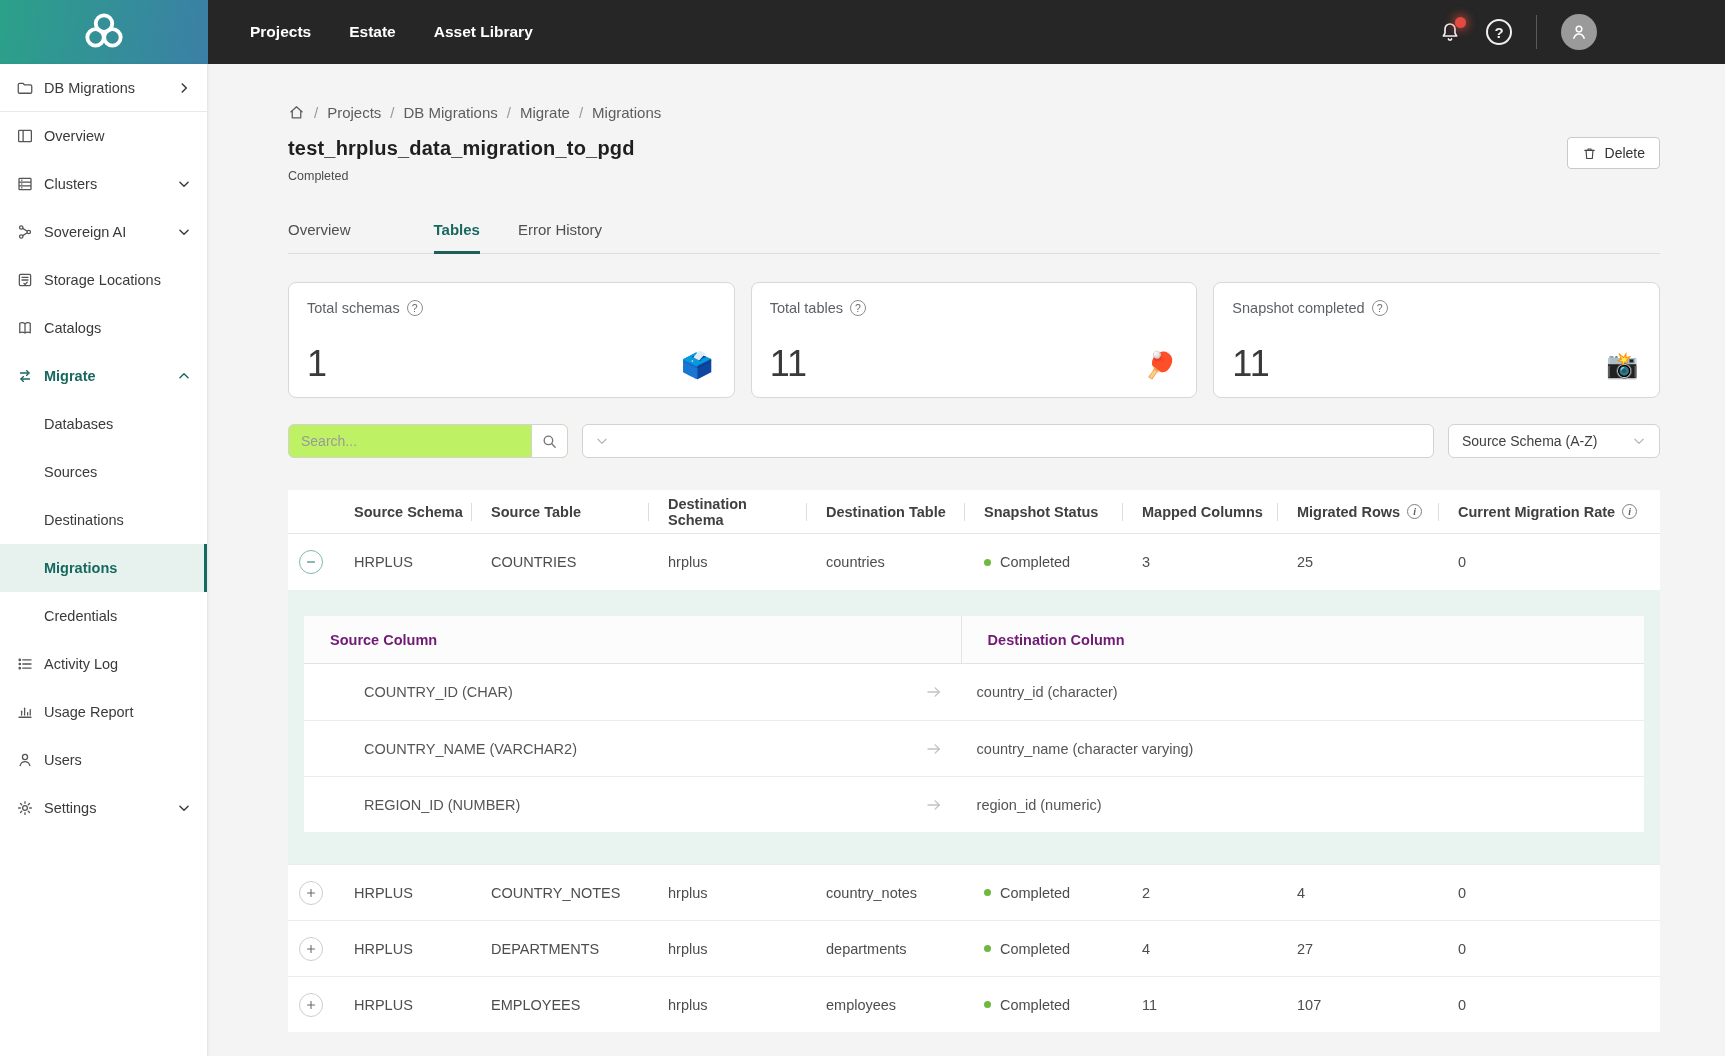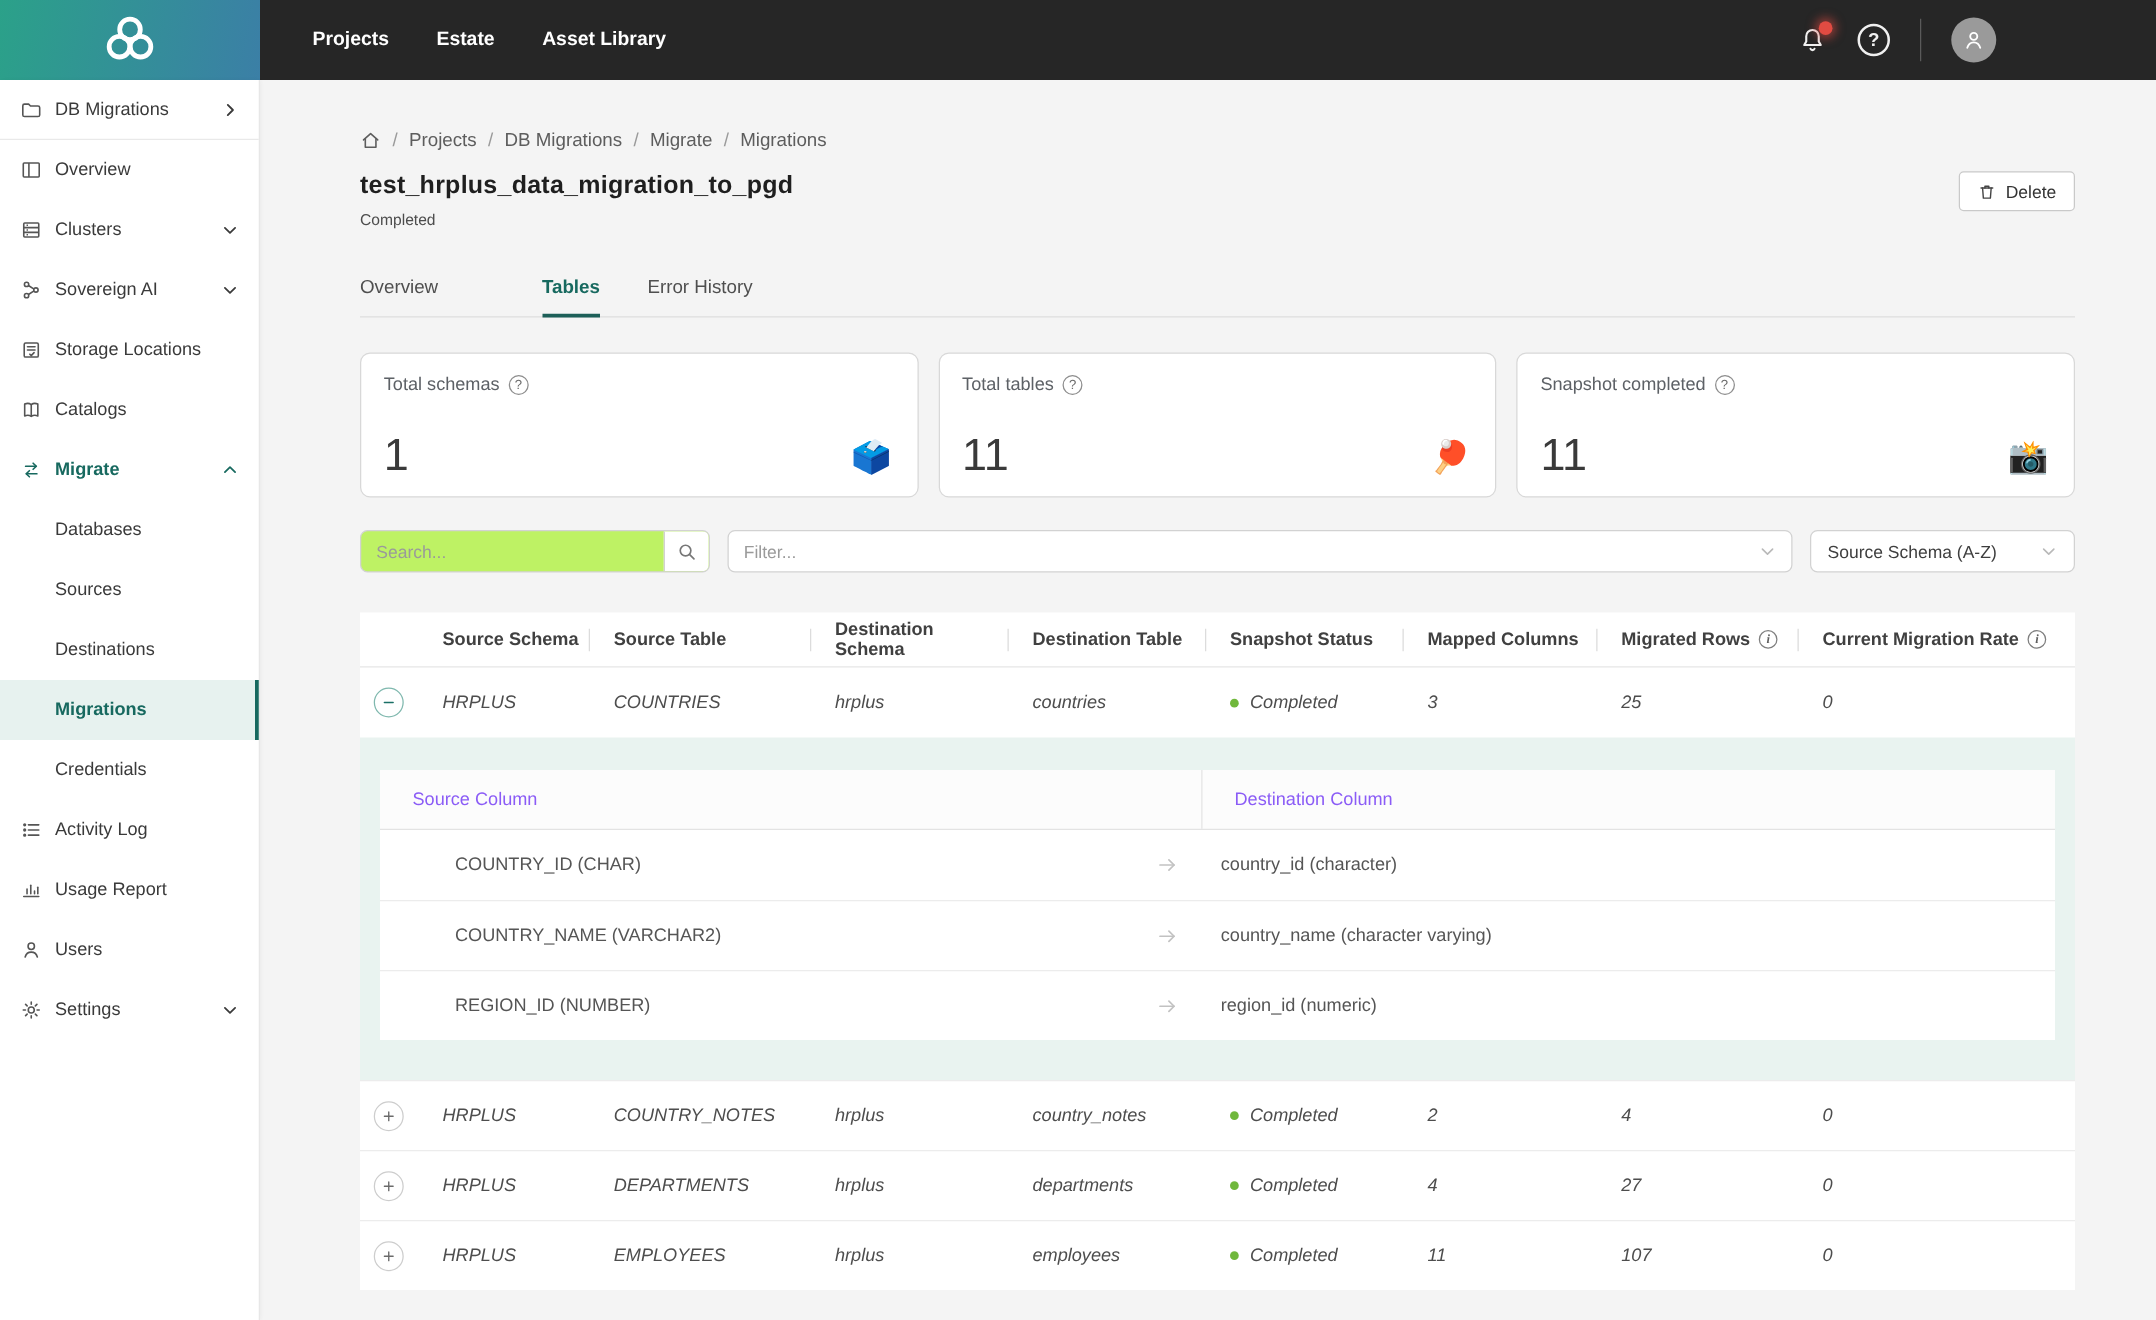--- a/index.html
+++ b/index.html
@@ -74,34 +74,34 @@
 
   
   .tbl { margin-top:32px; background:#fff; margin-right:0; }
   .tbl-grid { display:grid; grid-template-columns:46px 137px 177px 158px 158px 158px 155px 161px minmax(0,1fr); align-items:center; }
   .thead { height:44px; border-bottom:1px solid #e6e6e6; }
   .th { font-size:14.5px; font-weight:600; color:#404040; padding-left:20px; position:relative; display:flex; align-items:center; gap:7px; height:100%; }
   .th.sep::before { content:""; position:absolute; left:0; top:13px; height:18px; width:1px; background:#dcdcdc; }
   .i-icon { width:15px; height:15px; border:1px solid #7f7f7f; border-radius:50%; font-size:10px; font-style:italic; font-family:"Liberation Serif",serif; color:#5f5f5f; display:inline-flex; align-items:center; justify-content:center; cursor:pointer; flex:0 0 15px; }
   .trow { height:56px; font-size:14.5px; color:#4d4d4d; }
   .trow + .trow, .trow.bordered { border-top:1px solid #ececec; }
-  .td { padding-left:20px;font-style:italic; }
+  .td { padding-left:20px; }
   .td-exp { display:flex; justify-content:center; padding-left:0; }
   .exp-btn { width:24px; height:24px; border-radius:50%; background:#fff; display:flex; align-items:center; justify-content:center; cursor:pointer; }
   .exp-minus { border:1.5px solid #7fb8ae; color:#1a6f66; }
   .exp-plus { border:1.5px solid #cdcdcd; color:#6a6a6a; }
   .status-cell { display:flex; align-items:center; gap:9px; }
   .dot { width:7px; height:7px; border-radius:50%; background:#70b83c; flex:0 0 7px; }
 
   
   .expand-panel { background:#e9f3f0; padding:26px 16px 32px 16px; }
   .map-table { background:#fff; }
   .map-grid { display:grid; grid-template-columns:49% 51%; align-items:center; }
   .map-head { height:48px; border-bottom:1px solid #e3e3e3; background:#fcfcfc; }
-  .map-head .mh { font-size:14.5px; font-weight:400; color:#8b5cf6; padding-left:26px; height:100%; display:flex; align-items:center; }
+  .map-head .mh { font-size:14.5px; font-weight:700; color:#701a75; padding-left:26px; height:100%; display:flex; align-items:center; }
   .map-head .mh.div { border-left:1px solid #e3e3e3; }
   .map-row { height:56px; font-size:14.5px; color:#555; }
   .map-row + .map-row { border-top:1px solid #ececec; }
   .map-src { padding-left:12px; display:flex; align-items:center; justify-content:space-between;margin-left:48px; }
   .map-arrow { color:#c2c2c2; display:flex; margin-right:18px; }
   .map-dst { padding-left:16px; }
 
   svg { display:block; }
 </style>
 </head>
@@ -389,21 +389,20 @@
         <div class="search-group">
           <input type="text" placeholder="Search..." style="">
           <span class="search-btn">
             <svg width="17" height="17" viewBox="0 0 24 24" fill="none" stroke="currentColor" stroke-width="1.9" stroke-linecap="round">
                 <circle cx="10.5" cy="10.5" r="6"></circle>
                 <line x1="15.2" y1="15.2" x2="20" y2="20"></line>
               </svg>
           </span>
         </div>
         <div class="filter-box">
-          <input type="text" placeholder="Filter..." style="">
           <span class="chev-gray">
             <svg width="14" height="14" viewBox="0 0 24 24" fill="none" stroke="currentColor" stroke-width="2.2" stroke-linecap="round" stroke-linejoin="round">
                 <polyline points="5,9 12,16 19,9"></polyline>
               </svg>
           </span>
         </div>
         <div class="sort-select">
           <span>Source Schema (A-Z)</span>
           <span class="chev-gray">
             <svg width="14" height="14" viewBox="0 0 24 24" fill="none" stroke="currentColor" stroke-width="2.2" stroke-linecap="round" stroke-linejoin="round">

